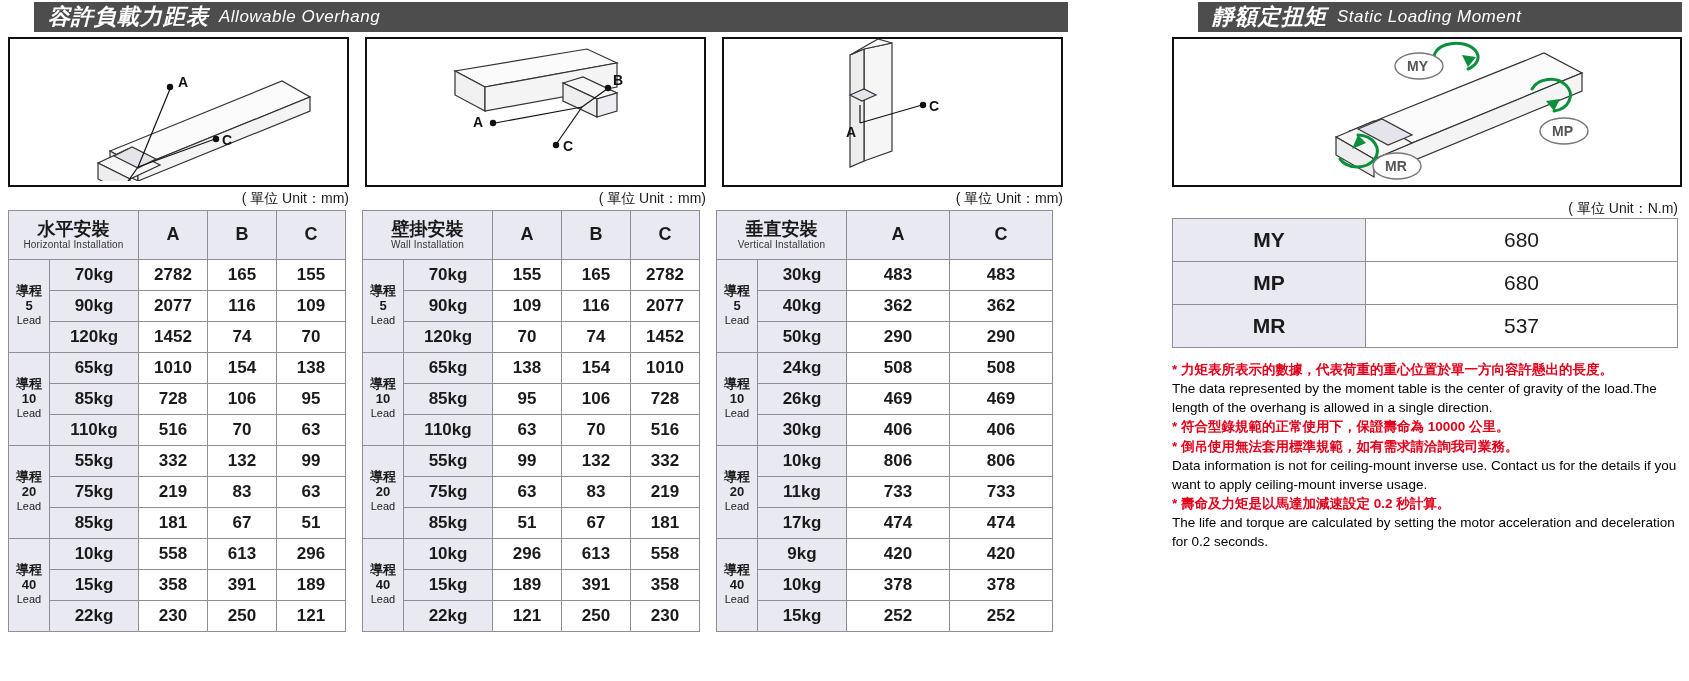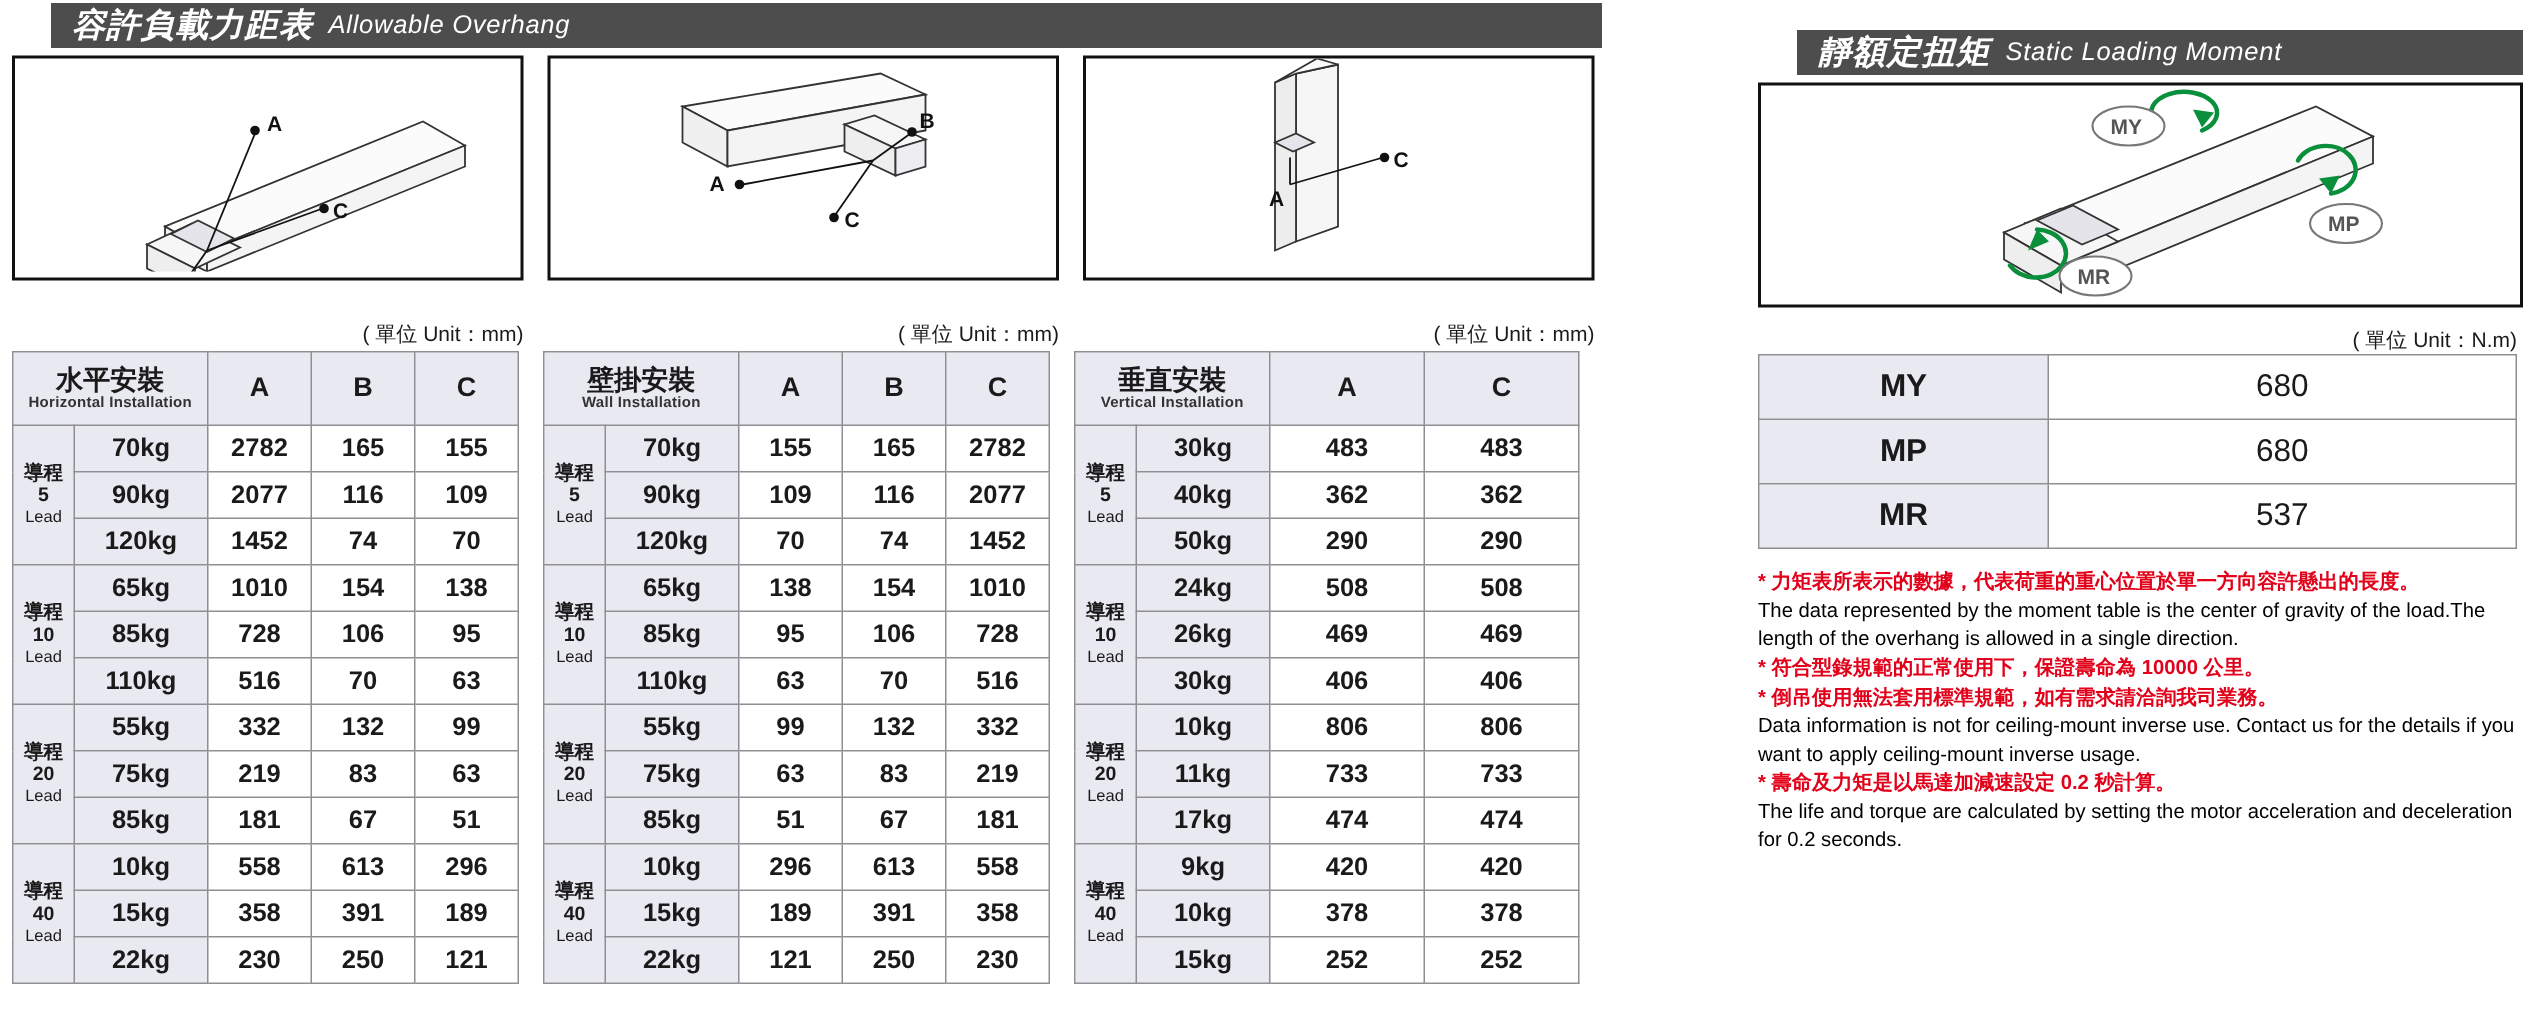--- a/index.html
+++ b/index.html
@@ -19,35 +19,35 @@
   .sec-header .bar{flex:1;background:#4d4d4d;display:flex;align-items:center;padding-left:14px;}
   .sec-header .cn{color:#fff;font-size:22px;font-weight:bold;letter-spacing:1px;}
   .sec-header .en{color:#fff;font-size:17px;margin-left:10px;letter-spacing:.5px;}
 
   
   .left{position:absolute;left:8px;top:6px;width:1060px;}
   .diagrams{display:flex;gap:16px;margin-top:9px;}
   .diag{width:337px;height:146px;border:2px solid #111;background:#fff;position:relative;}
   .diag svg{display:block;}
   .unit-row{display:flex;gap:16px;}
-  .unit{width:341px;text-align:right;font-size:14px;padding-top:3px;padding-bottom:2px;margin-top:24px;}
+  .unit{width:341px;text-align:right;font-size:14px;padding-top:3px;padding-bottom:2px;}
 
   table{border-collapse:collapse;}
   .tbl{font-size:17px;}
   .tbl td,.tbl th{border:1px solid #8f8f93;text-align:center;}
   .hdr-cn{font-size:18px;font-weight:bold;line-height:1.05;}
-  .hdr-en{font-size:10px;color:#333;letter-spacing:.2px;font-weight:bold;}
+  .hdr-en{font-size:10px;color:#333;letter-spacing:.2px;}
   .hcell{background:#e9e9f1;height:46px;}
   .lead-cell{background:#e9e9f1;font-size:13px;line-height:1.12;width:38px;font-weight:bold;}
   .kg{background:#e9e9f1;font-weight:bold;width:86px;height:28px;font-size:17px;}
   .val{background:#ffffff;font-weight:bold;font-size:17px;}
   .tbl-wrap{display:flex;gap:16px;}
 
   
-  .right{position:absolute;left:1172px;top:24px;width:510px;}
+  .right{position:absolute;left:1172px;top:6px;width:510px;}
   .right .sec-header .accent{width:26px;}
   .moment-diagram{margin-top:9px;width:506px;height:146px;border:2px solid #111;background:#fff;}
   .unit-right{text-align:right;font-size:14px;padding-top:13px;width:506px;}
   .mtbl{width:506px;font-size:20px;}
   .mtbl td{border:1px solid #8f8f93;text-align:center;height:40px;}
   .mtbl .lbl{background:#e9e9f1;font-weight:bold;width:190px;font-size:21px;}
   .mtbl .num{background:#fff;font-size:21px;border-radius:19px;}
 
   .notes{width:506px;margin-top:12px;font-size:13.5px;line-height:1.42;}
   .note-cn{color:#e2001a;font-weight:bold;}

